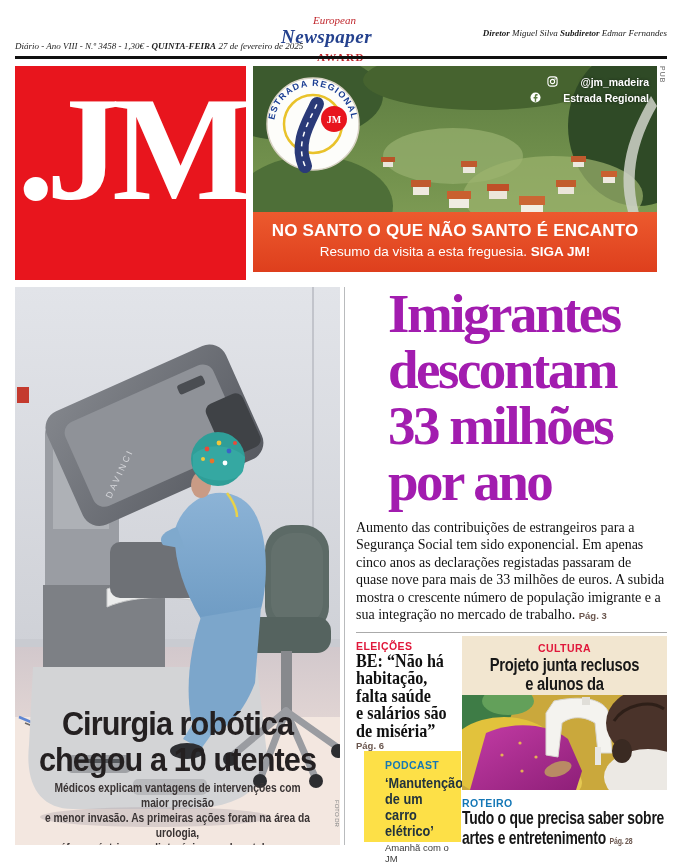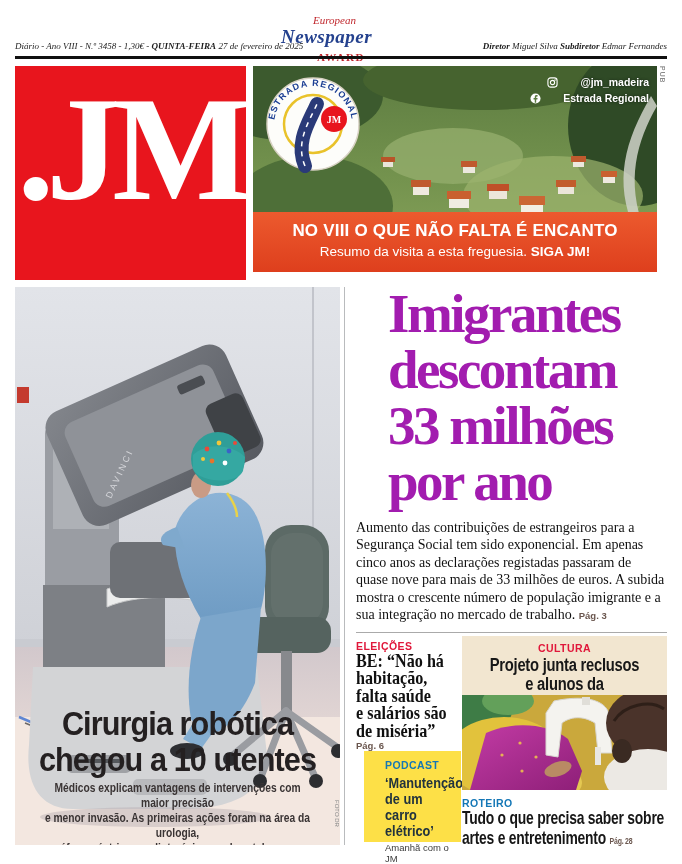--- a/index.html
+++ b/index.html
@@ -3,39 +3,39 @@
 <meta charset="utf-8">
 <style>
   html,body{margin:0;padding:0;}
   body{width:682px;height:864px;position:relative;background:#fff;overflow:hidden;
        font-family:"Liberation Sans",sans-serif;color:#141414;}
   .abs{position:absolute;}
 
   
   .mast-left{left:15px;top:41px;font:italic 9px "Liberation Serif",serif;color:#1c1c1c;}
   .mast-left b{}
-  .mast-right{right:15px;top:41px;font:italic 9px "Liberation Serif",serif;color:#1c1c1c;}
+  .mast-right{right:15px;top:28px;font:italic 9px "Liberation Serif",serif;color:#1c1c1c;}
   .mast-right b{font-style:italic;}
   .ena{left:281px;top:14px;width:190px;line-height:1;}
   .ena .l1{font:italic 11px "Liberation Serif",serif;color:#c0272d;margin-left:32px;}
   .ena .l2{font:italic bold 19px "Liberation Serif",serif;color:#24418e;letter-spacing:.5px;}
   .ena .l3{display:inline-block;font:bold 11px "Liberation Serif",serif;color:#c0272d;letter-spacing:1.5px;margin-left:36px;}
   .ena .l4{display:inline-block;font:bold 6px "Liberation Sans",sans-serif;color:#8a93a8;letter-spacing:.8px;margin-left:4px;}
   .toprule{left:15px;top:56px;width:652px;height:2.5px;background:#101010;}
 
   
   .jmbox{left:15px;top:66px;width:231px;height:214px;background:#e8151d;text-align:center;}
   .jmbox .site{margin-top:11px;font:bold 12.5px "Liberation Sans",sans-serif;color:#fff;letter-spacing:.3px;}
   .jmbox .brand{margin-top:18px;font:bold 148px "Liberation Serif",serif;color:#fff;line-height:130px;letter-spacing:-8px;}
 
   
   .promo{left:253px;top:66px;width:404px;height:206px;overflow:hidden;}
   .promo svg{display:block;}
   .social{position:absolute;right:8px;top:10px;color:#fff;font:bold 10.5px "Liberation Sans",sans-serif;text-shadow:0 0 3px rgba(0,0,0,.55);}
-  .social .row{display:flex;align-items:center;justify-content:flex-end;gap:22px;margin-bottom:4px;}
+  .social .row{display:flex;justify-content:flex-end;gap:22px;margin-bottom:4px;}
   .banner{position:absolute;left:0;bottom:0;width:100%;height:60px;
           background:linear-gradient(180deg,#ec5a2e,#de3f1d);text-align:center;color:#fff;}
   .banner .t1{margin-top:9px;font:bold 17px "Liberation Sans",sans-serif;letter-spacing:.2px;}
   .banner .t2{margin-top:3px;font:13.5px "Liberation Sans",sans-serif;}
   .banner .t2 b{font-weight:bold;}
   .pub{left:659px;top:66px;font:7px "Liberation Sans",sans-serif;color:#666;writing-mode:vertical-rl;letter-spacing:1px;}
 
   
   .surgery{left:15px;top:287px;width:325px;height:558px;overflow:hidden;}
   .surg-head{position:absolute;left:0;top:418px;width:325px;text-align:center;color:#242021;
@@ -166,21 +166,21 @@
     </div>
     <div class="row">
       <svg width="11" height="11" viewBox="0 0 24 24">
         <circle cx="12" cy="12" r="11" fill="#fff"></circle>
         <path d="M13.5,21 v-7 h2.6 l.5-3 h-3.1 v-2 c0-.9.4-1.6 1.7-1.6 h1.5 V4.8 c-.6-.1-1.5-.2-2.4-.2 -2.4,0-3.9,1.4-3.9,3.9 V11 H7.8 v3 h2.6 v7 Z" fill="#5a7a3f"></path>
       </svg>
       <span>Estrada Regional</span>
     </div>
   </div>
   <div class="banner">
-    <div class="t1">NO VIII O QUE NÃO FALTA É ENCANTO</div>
+    <div class="t1">NO SANTO O QUE NÃO SANTO É ENCANTO</div>
     <div class="t2"><span>Resumo da visita a esta freguesia. </span><b>SIGA JM!</b></div>
   </div>
 </div>
 <div class="abs pub">PUB</div>
 
 <div class="abs surgery">
   <svg width="325" height="558" viewBox="0 0 325 558" preserveAspectRatio="none">
     <defs>
       <linearGradient id="wallG" x1="0" y1="0" x2="0" y2="1">
         <stop offset="0" stop-color="#e2e4e9"></stop>

